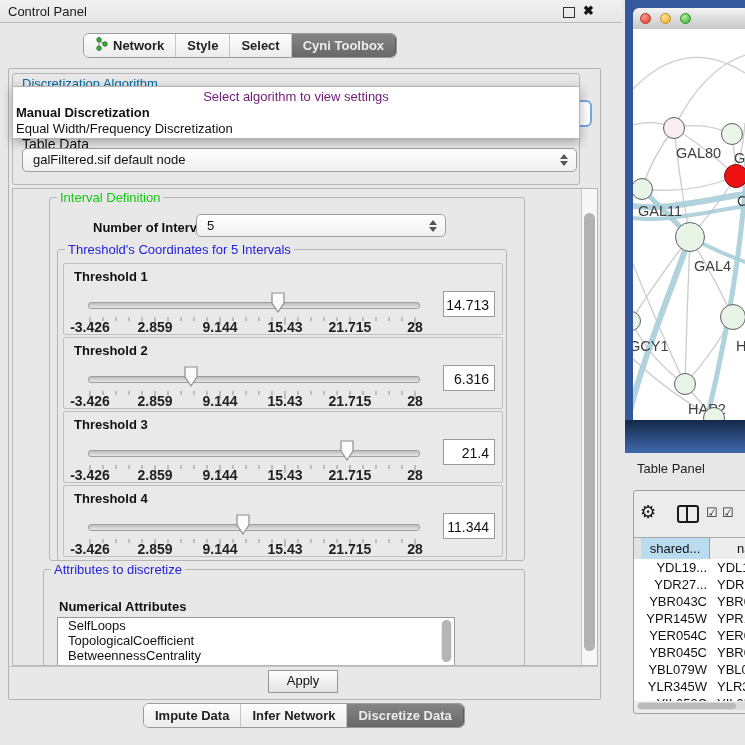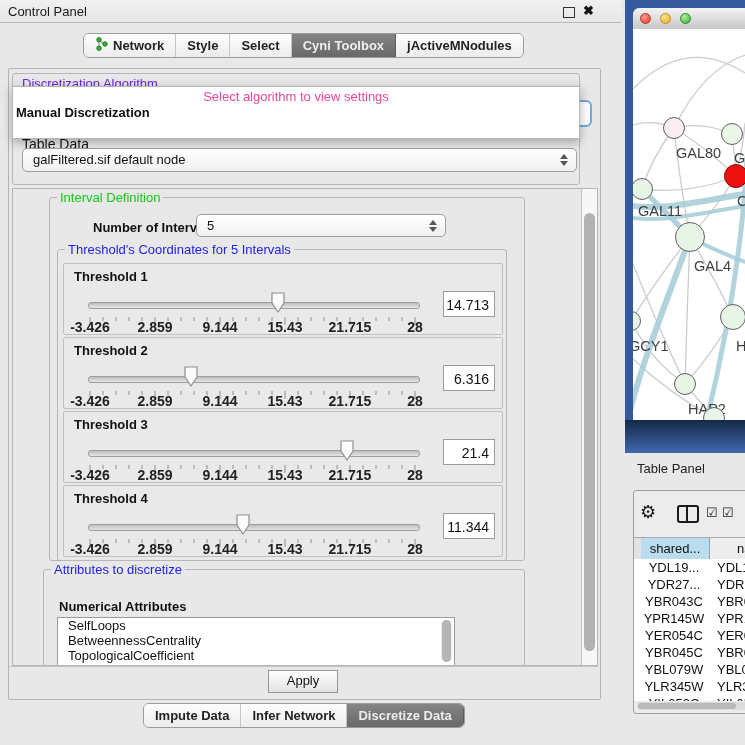--- a/index.html
+++ b/index.html
@@ -13,24 +13,24 @@
 .tabbar{display:flex;height:23px;border:1px solid #9b9b9b;border-radius:6px;overflow:hidden;background:#fff}
 .tab{display:flex;align-items:center;padding:0 11px;font-size:13px;font-weight:700;color:#222;background:linear-gradient(#fdfdfd,#ececec);border-right:1px solid #c6c6c6;white-space:nowrap}
 .tab:last-child{border-right:none}
 .tab.sel{background:linear-gradient(#858585,#686868);color:#ededed;border-right:1px solid #5c5c5c}
 #toptabs{left:83px;top:33px}
 #bottomtabs{left:143px;top:703px}
 #neticon{margin-right:5px}
 #outerpanel{left:8px;top:68px;width:591px;height:630px;border:1px solid #b3b3b3;border-radius:2px}
 
 #algogroup{left:12px;top:73px;width:566px;height:110px;border:1px solid #b6b6b6;border-radius:3px}
-#algotitle{left:22px;top:76px;font-size:13px;color:#6d28d9}
+#algotitle{left:22px;top:76px;font-size:13px;color:#0369a1}
 #comboring{left:566px;top:100px;width:22px;height:23px;border:2px solid #72a7e0;border-radius:6px;background:#fff;z-index:5}
 #popup{left:12px;top:86px;width:566px;height:51px;background:#fff;border:1px solid #b5b5b5;box-shadow:0 3px 10px rgba(0,0,0,.3);z-index:30}
-#popup .hint{text-align:center;color:#ec4899;font-size:13px;padding-top:2px;height:16px}
+#popup .hint{text-align:center;color:#701a75;font-size:13px;padding-top:2px;height:16px}
 #popup .opt{font-size:13px;padding:0 3px;height:16px;line-height:16px}
 #popup .opt.b{font-weight:700}
 #tabledatalabel{left:22px;top:136px;font-size:14px;color:#111}
 .combo{background:linear-gradient(#ffffff,#f0f0f0);border:1px solid #9f9f9f;border-radius:5px;font-size:13px;line-height:22px;padding-left:10px;box-sizing:border-box}
 #tabledatacombo{left:22px;top:148px;width:555px;height:24px}
 .spin{position:absolute;right:8px;top:4px;width:8px;height:14px}
 .spin:before,.spin:after{content:"";position:absolute;left:0;border-left:4px solid transparent;border-right:4px solid transparent}
 .spin:before{top:1px;border-bottom:5px solid #555}
 .spin:after{bottom:1px;border-top:5px solid #555}
 
@@ -80,21 +80,21 @@
 #splitcol{position:absolute;left:43px;top:14px;width:18px;height:14px;border:2px solid #1a1a1a;border-radius:3px}
 #splitcol:before{content:"";position:absolute;left:7px;top:0;width:2px;height:14px;background:#1a1a1a}
 .cbx{position:absolute;top:14px;font-size:13px;color:#222}
 #cb1{left:72px}#cb2{left:88px}
 #thead{position:absolute;left:0;top:46px;width:120px;height:22px;border-top:1px solid #aaa;border-bottom:1px solid #aaa}
 #gutter{position:absolute;left:0;top:0;width:7px;height:22px;background:#e2e2e2;border-right:1px solid #b0b0b0}
 #hc1{position:absolute;left:7px;top:0;width:68px;height:22px;background:#b9ddee;border-right:1px solid #88a7ba;font-size:13px;text-align:center;line-height:22px}
 #hc2{position:absolute;left:76px;top:0;width:44px;height:22px;background:#ededed;font-size:13px;line-height:22px;padding-left:27px;overflow:hidden}
 #trows{position:absolute;left:0;top:68px;width:120px;height:142px;background:#fff;overflow:hidden}
 .trow{position:relative;height:17px;font-size:13px;line-height:17px;white-space:nowrap}
-.tc1{position:absolute;left:7px;width:66px;text-align:center}
+.tc1{position:absolute;left:7px;width:66px;text-align:right}
 .tc2{position:absolute;left:83px}
 #hscroll{position:absolute;left:3px;top:211px;width:112px;height:8px;background:#dcdcdc;border-radius:4px}
 #hthumb{position:absolute;left:1px;top:1px;width:98px;height:6px;background:#b9b9b9;border-radius:3px}
 </style>
 </head>
 <body>
 
 <div id="root">
 
   <div class="abs" id="titlebar"></div>
@@ -117,34 +117,32 @@
     </div>
     <div class="tab">
         <span>Style</span>
       </div>
     <div class="tab">
         <span>Select</span>
       </div>
     <div class="tab sel">
         <span>Cyni Toolbox</span>
       </div>
-    <div class="tab">
-        <span>jActiveMNodules</span>
-      </div>
   </div>
 
   <div class="abs" id="outerpanel"></div>
 
   <div class="abs" id="algogroup"></div>
   <div class="abs" id="algotitle">Discretization Algorithm</div>
   <div class="abs" id="comboring"></div>
 
   <div class="abs" id="popup">
     <div class="hint">Select algorithm to view settings</div>
     <div class="opt b">Manual Discretization</div>
+    <div class="opt">Equal Width/Frequency Discretization</div>
   </div>
 
   <div class="abs" id="tabledatalabel">Table Data</div>
   <div class="abs combo" id="tabledatacombo">
     <span>galFiltered.sif default node</span>
     <span class="spin"></span>
   </div>
 
   <div class="abs" id="settings">
     <div class="grp" id="intervalgroup"></div>
@@ -326,22 +324,22 @@
           <div class="tvalue">11.344</div>
         </div>
       </div>
 
     <div class="grp" id="attrgroup"></div>
     <div class="grptitle" id="attrtitle">Attributes to discretize</div>
     <div class="abs" id="numattr">Numerical Attributes</div>
     <div class="abs" id="attrlist">
 
     <div class="litem">SelfLoops</div>
+        <div class="litem">TopologicalCoefficient</div>
         <div class="litem">BetweennessCentrality</div>
-        <div class="litem">TopologicalCoefficient</div>
         <div id="listscroll">
           <div id="listthumb"></div>
         </div>
       </div>
 
     <div class="abs" id="vscroll">
       <div id="vthumb"></div>
     </div>
   </div>
 

